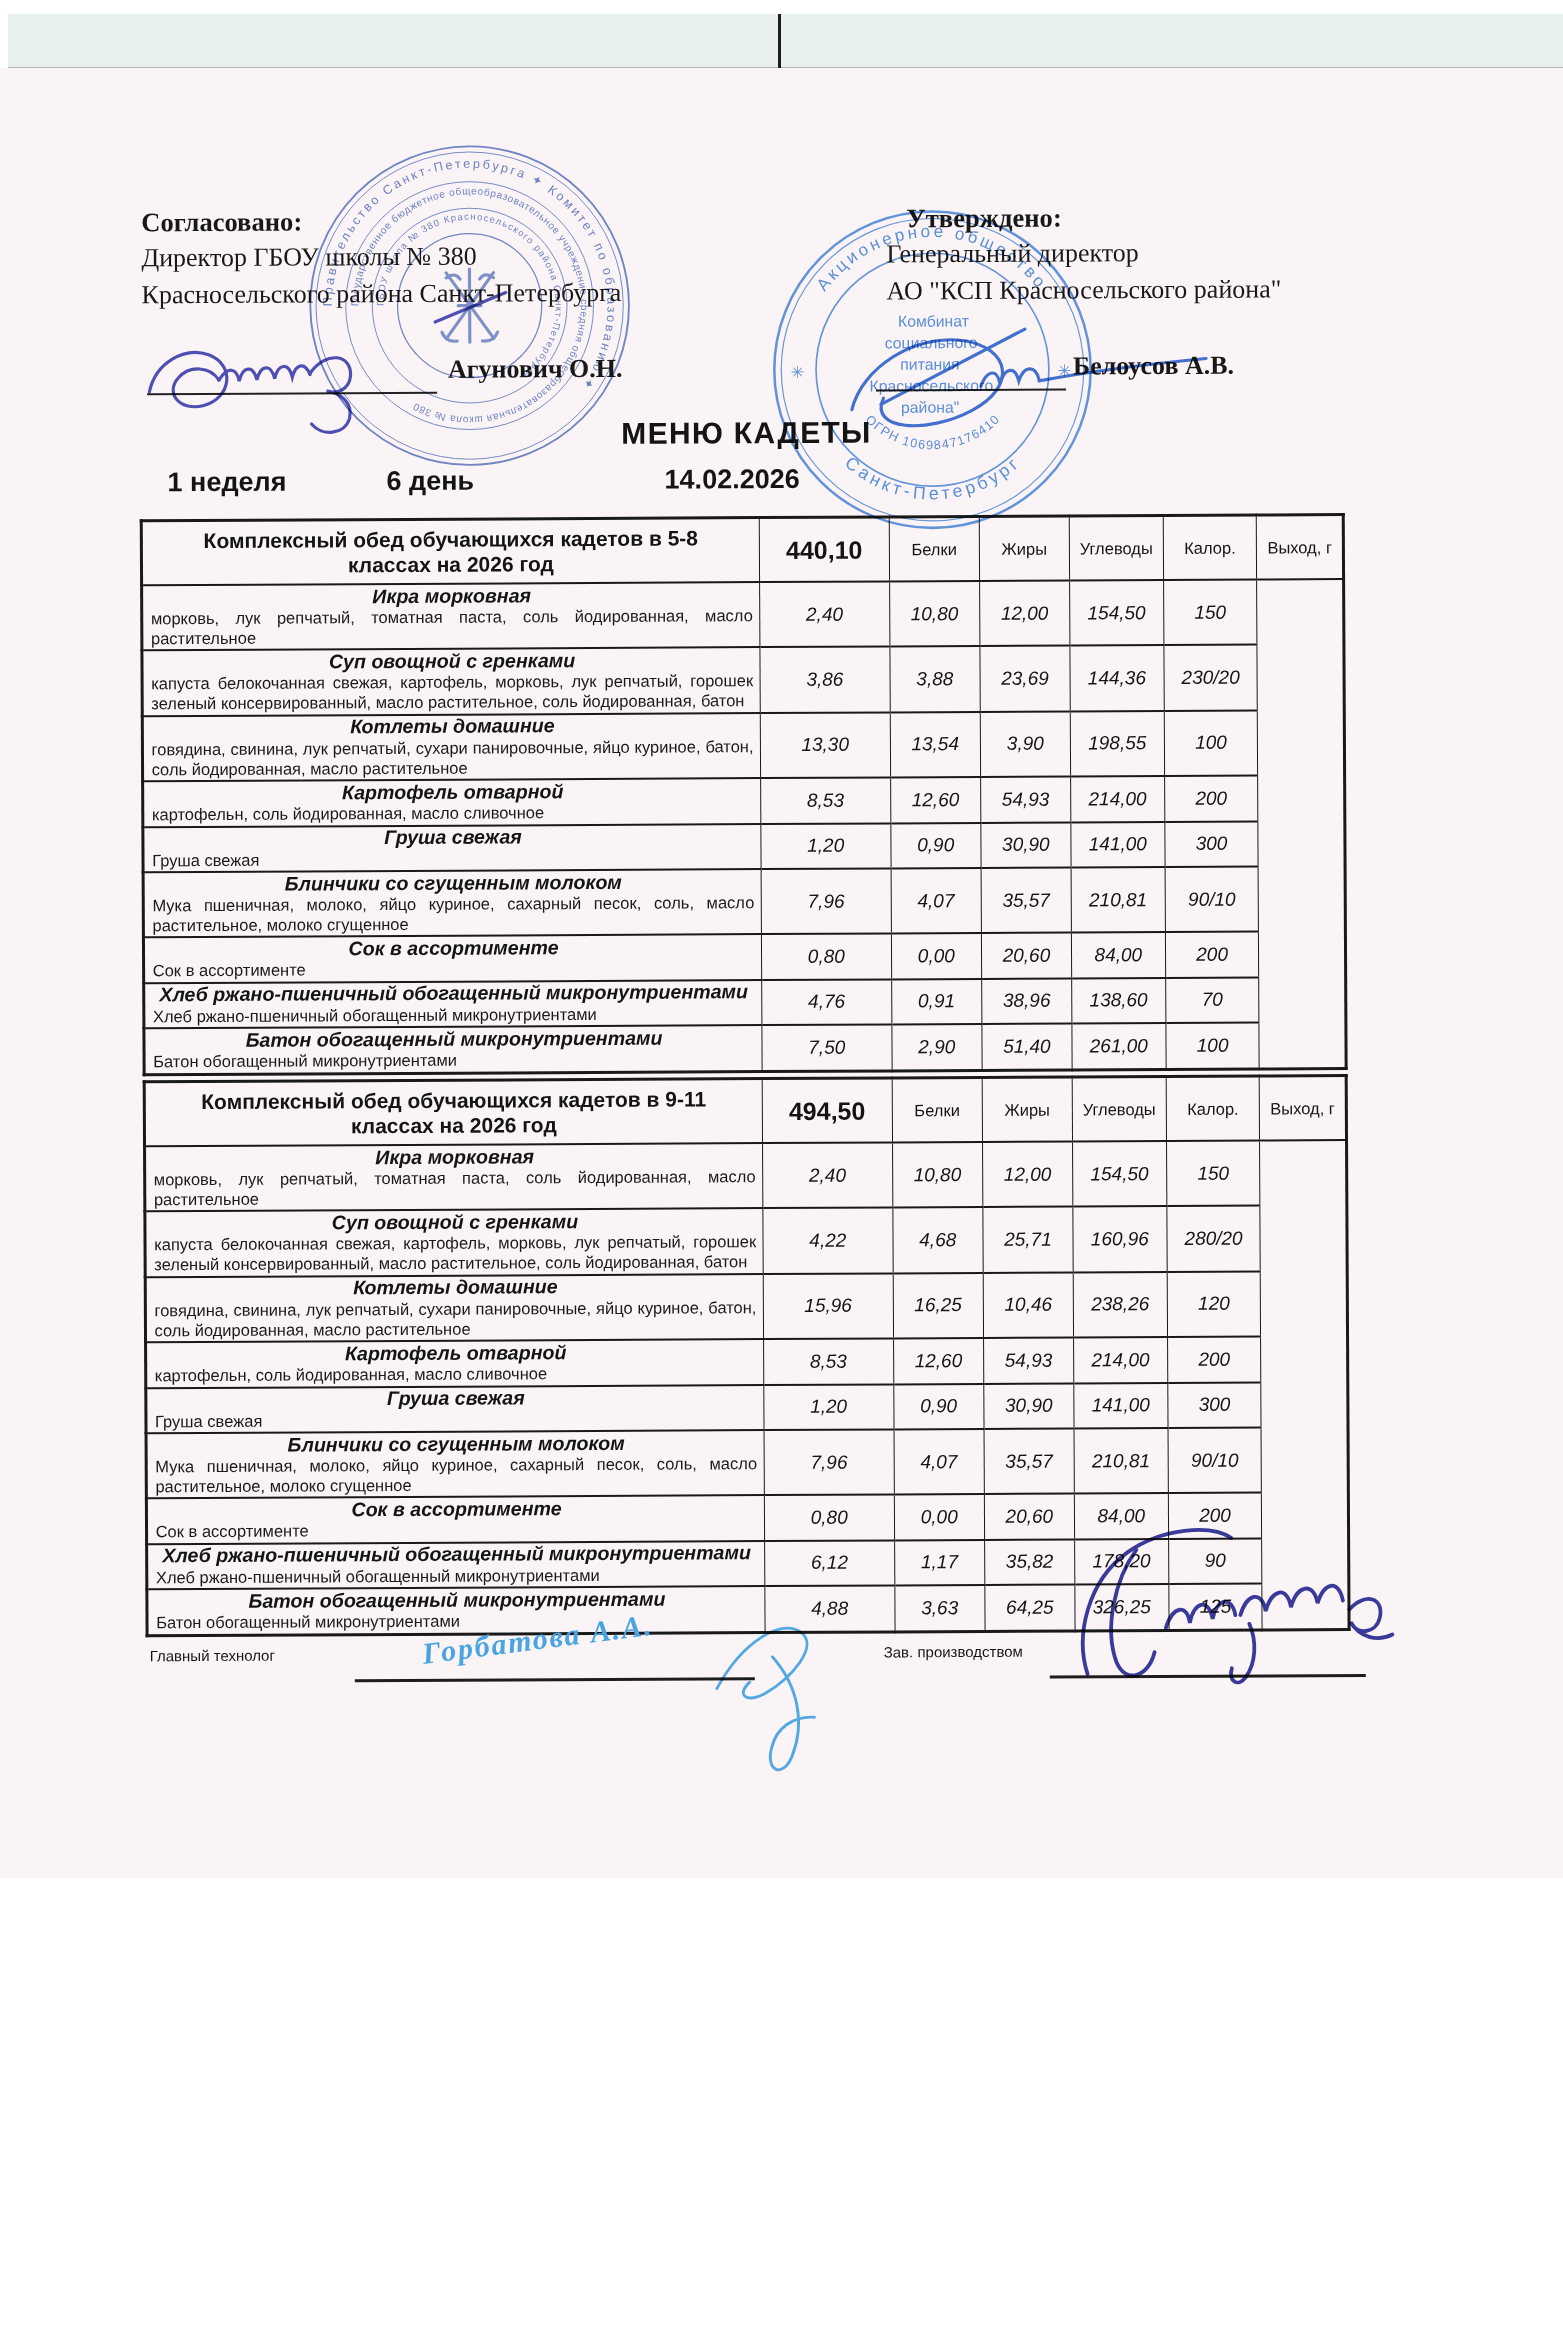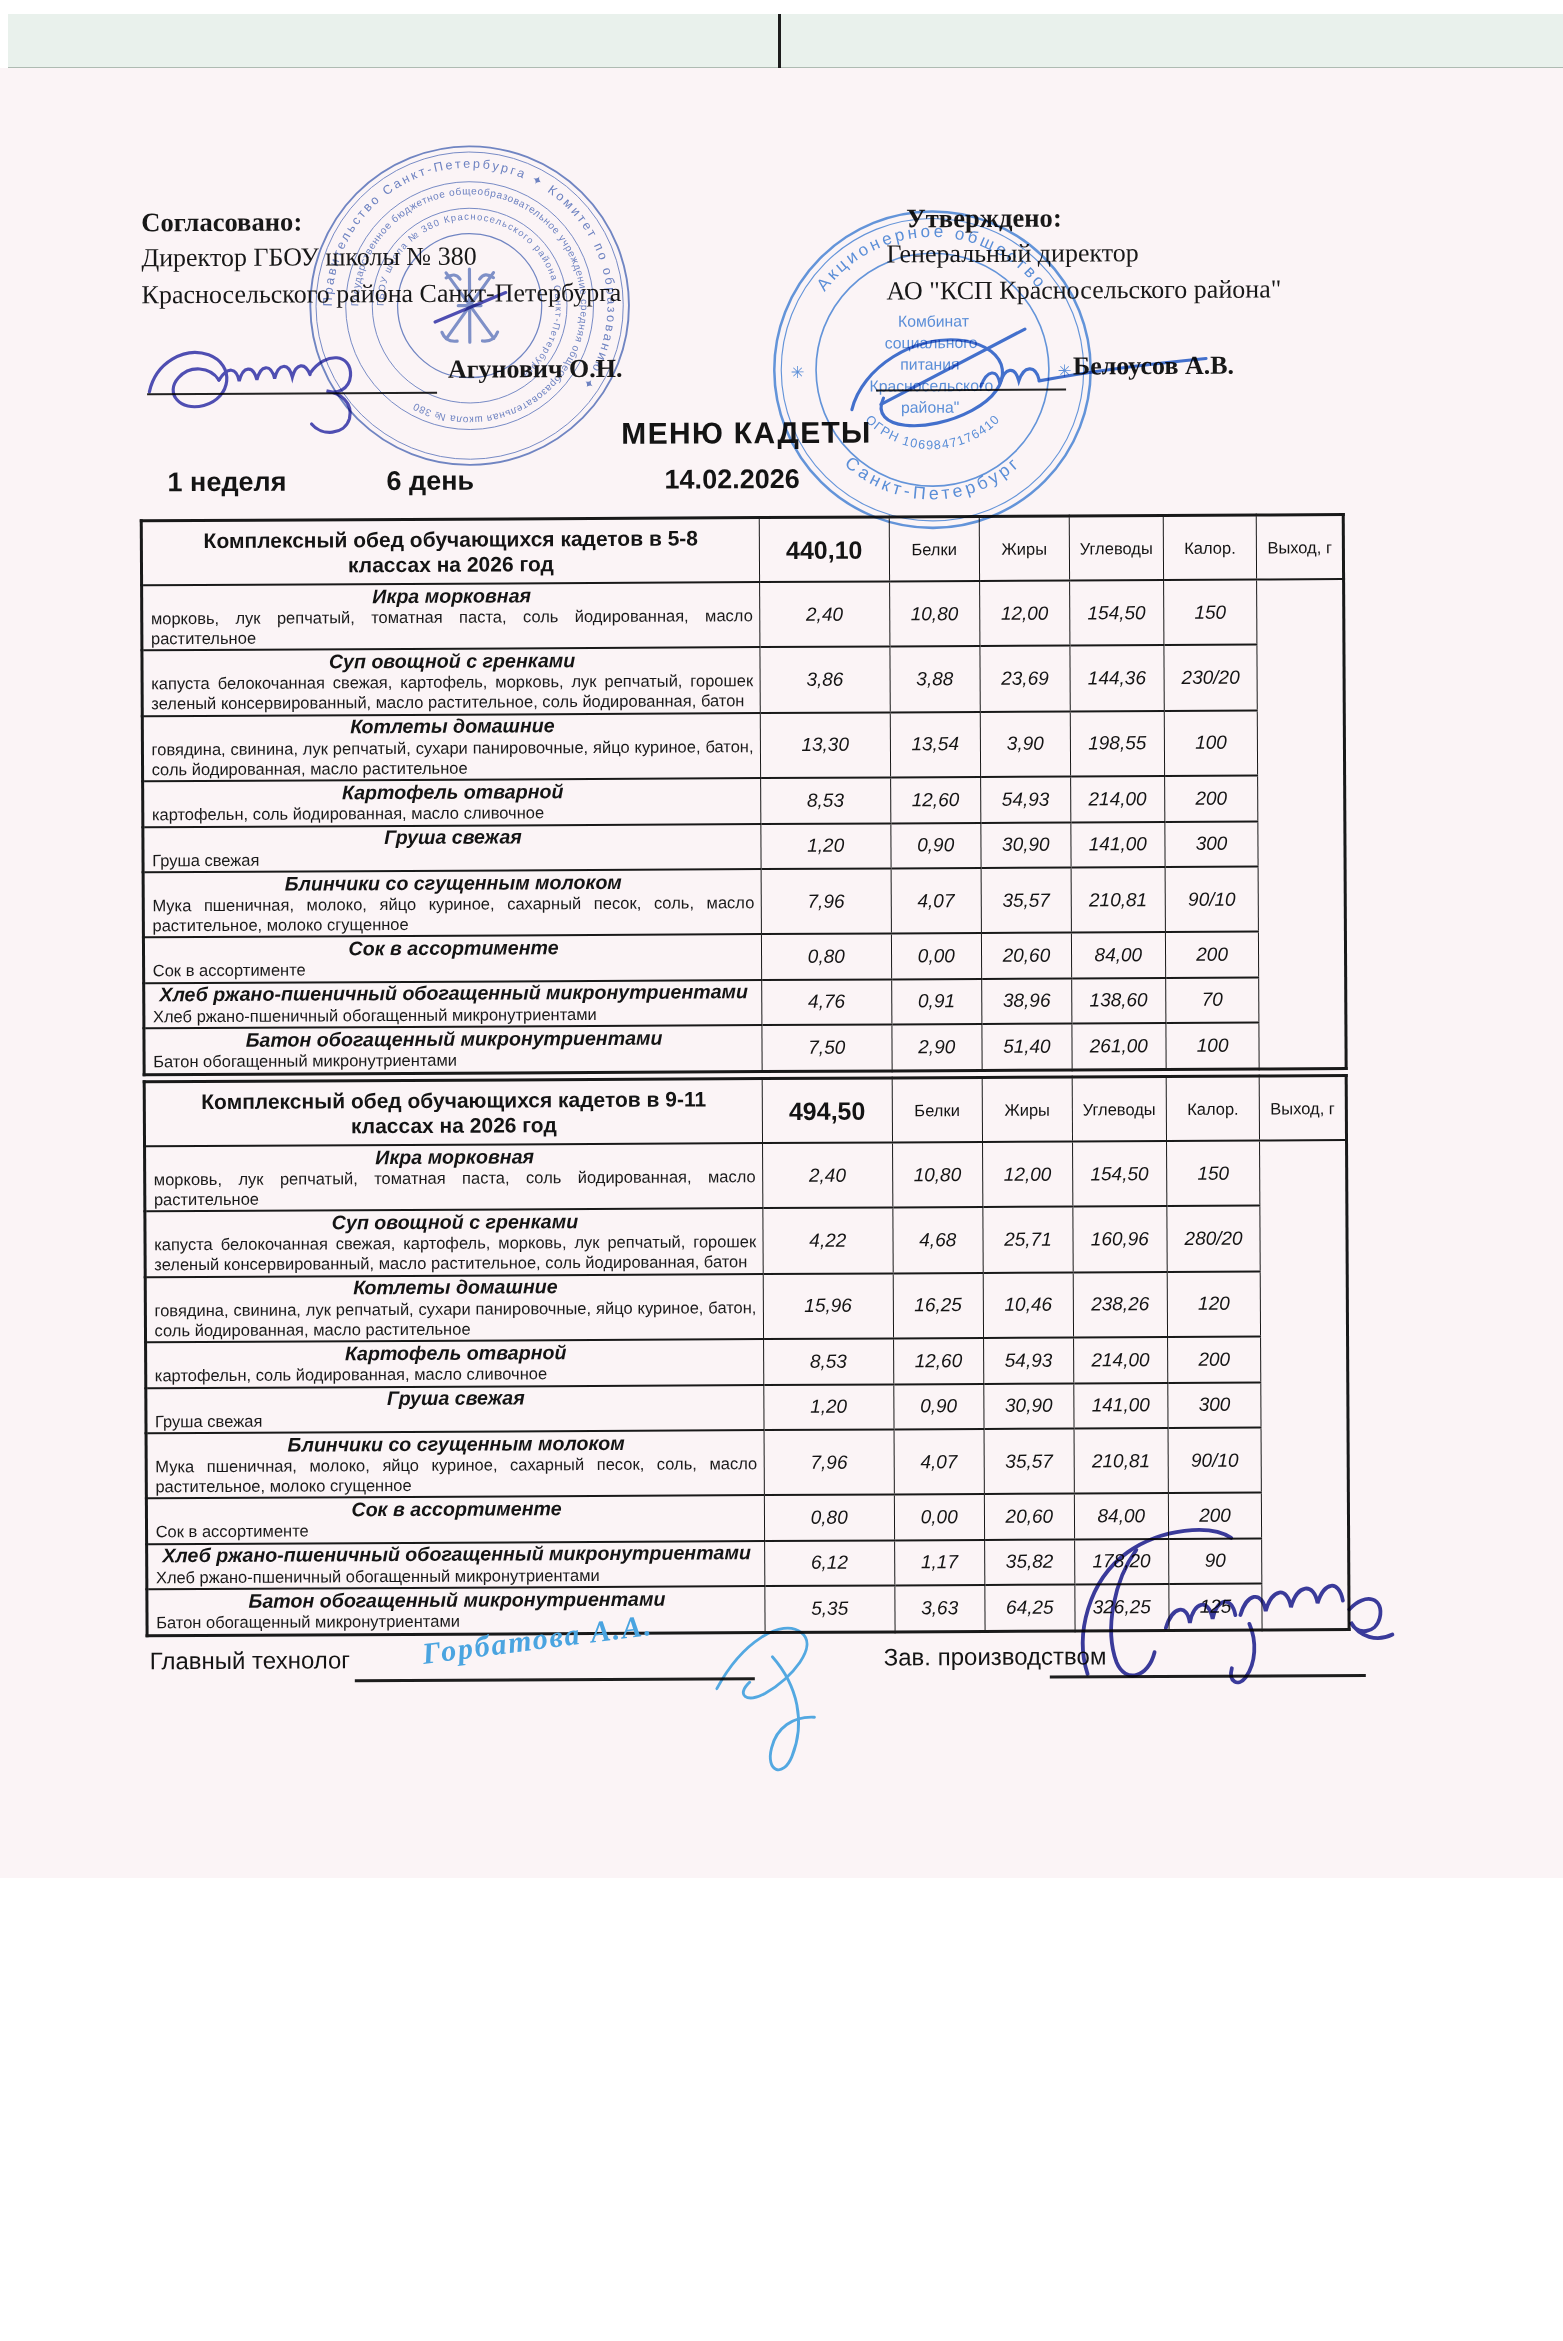--- a/index.html
+++ b/index.html
@@ -35,21 +35,21 @@
                 vertical-align:middle;overflow:hidden;}
   .th-title{font-weight:bold;font-size:21px;line-height:25px;text-align:center;padding:2.5px 16.5px;height:57px;}
   .th-price{font-weight:bold;font-size:25px;text-align:center;}
   .th-col{font-size:16.5px;text-align:center;}
   .c-name{padding:0.6px 6.3px 1.3px 7.6px;}
   .dish{font-weight:bold;font-style:italic;font-size:19.6px;line-height:21.5px;text-align:center;}
   .ing{font-size:16.5px;line-height:20px;text-align:justify;color:#1a1a1a;}
   .c-val{font-style:italic;font-size:19px;text-align:center;}
 
   
-  .foot-label{position:absolute;font-size:24px;white-space:nowrap;}
+  .foot-label{position:absolute;font-size:15px;white-space:nowrap;}
   .foot-line{position:absolute;height:2.5px;background:#1d1d1d;}
   .hand-name{position:absolute;font-family:"Liberation Serif",serif;font-style:italic;font-weight:bold;
              font-size:30px;color:#4aa4e0;transform:rotate(-7deg);white-space:nowrap;letter-spacing:1.9px;}
 
   
   .stamp{position:absolute;mix-blend-mode:multiply;}
   .sig{position:absolute;left:0;top:0;width:1564px;height:2342px;mix-blend-mode:multiply;pointer-events:none;}
 </style>
 </head>
 <body>
@@ -310,21 +310,21 @@
             <td class="c-val">1,17</td>
             <td class="c-val">35,82</td>
             <td class="c-val">178,20</td>
             <td class="c-val">90</td>
           </tr>
           <tr>
             <td class="c-name">
               <div class="dish">Батон обогащенный микронутриентами</div>
               <div class="ing">Батон обогащенный микронутриентами</div>
             </td>
-            <td class="c-val">5,35</td>
+            <td class="c-val">4,88</td>
             <td class="c-val">3,63</td>
             <td class="c-val">64,25</td>
             <td class="c-val">326,25</td>
             <td class="c-val">125</td>
           </tr>
         </tbody>
     </table>
 
     <div class="foot-label" style="left:147px;top:1644px;">Главный технолог</div>
     <div class="foot-line" style="left:352px;top:1677px;width:400px;"></div>

